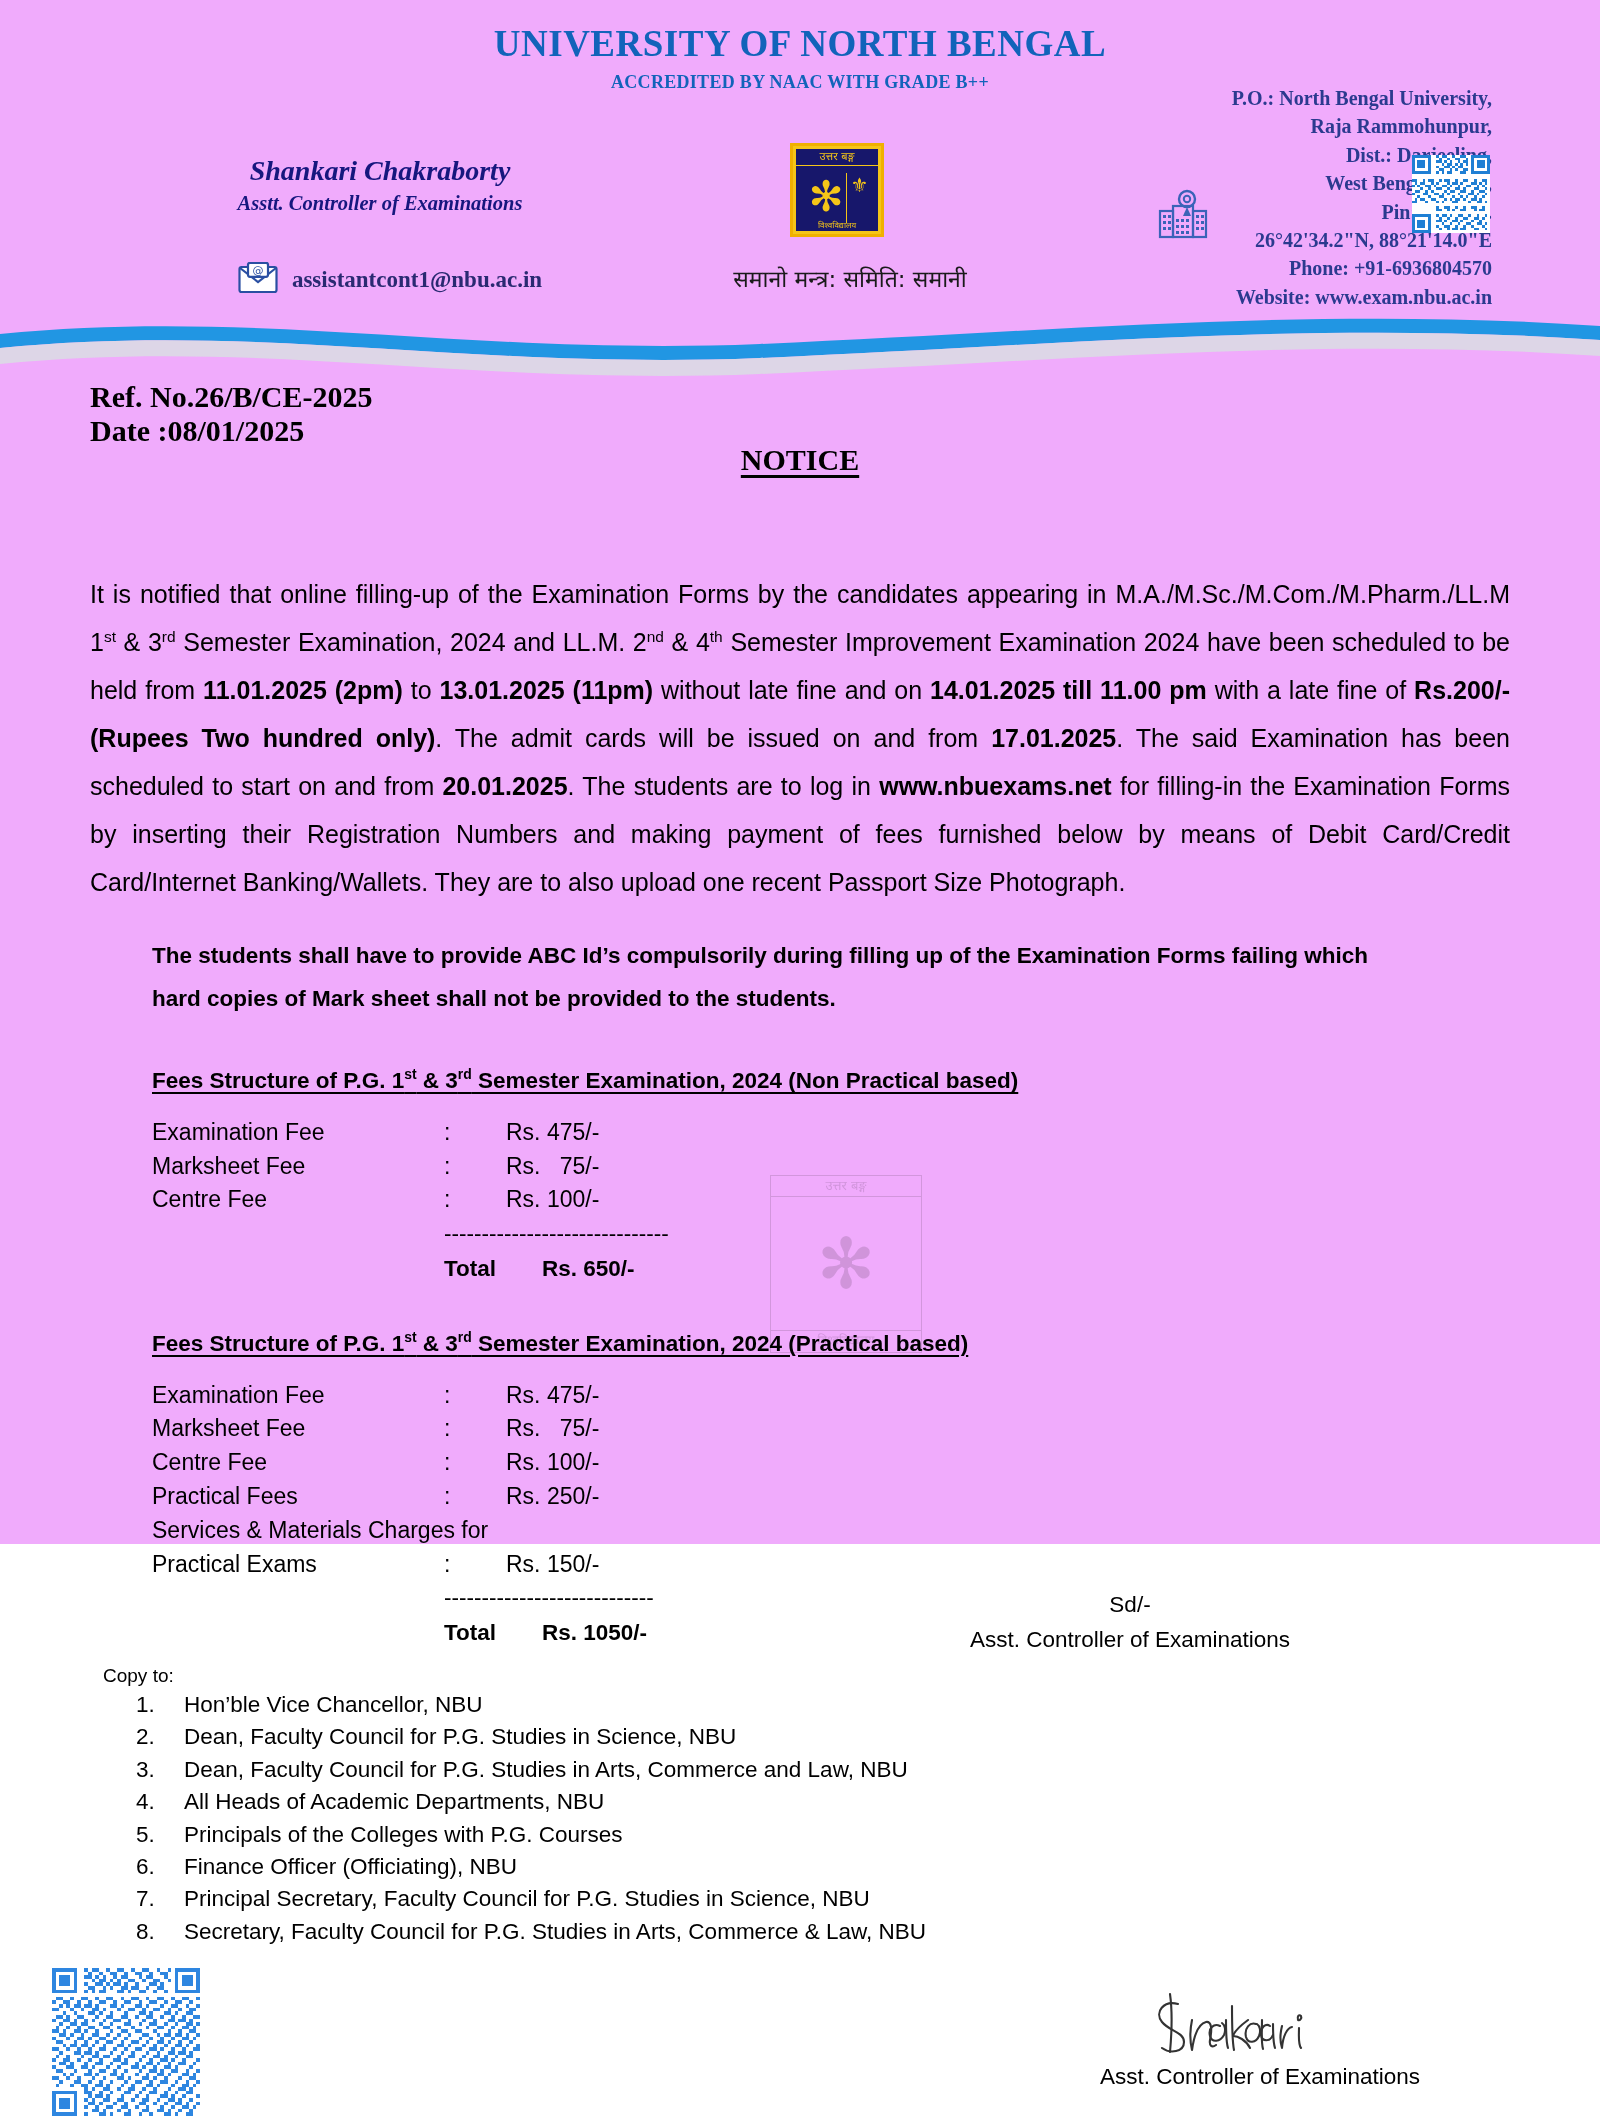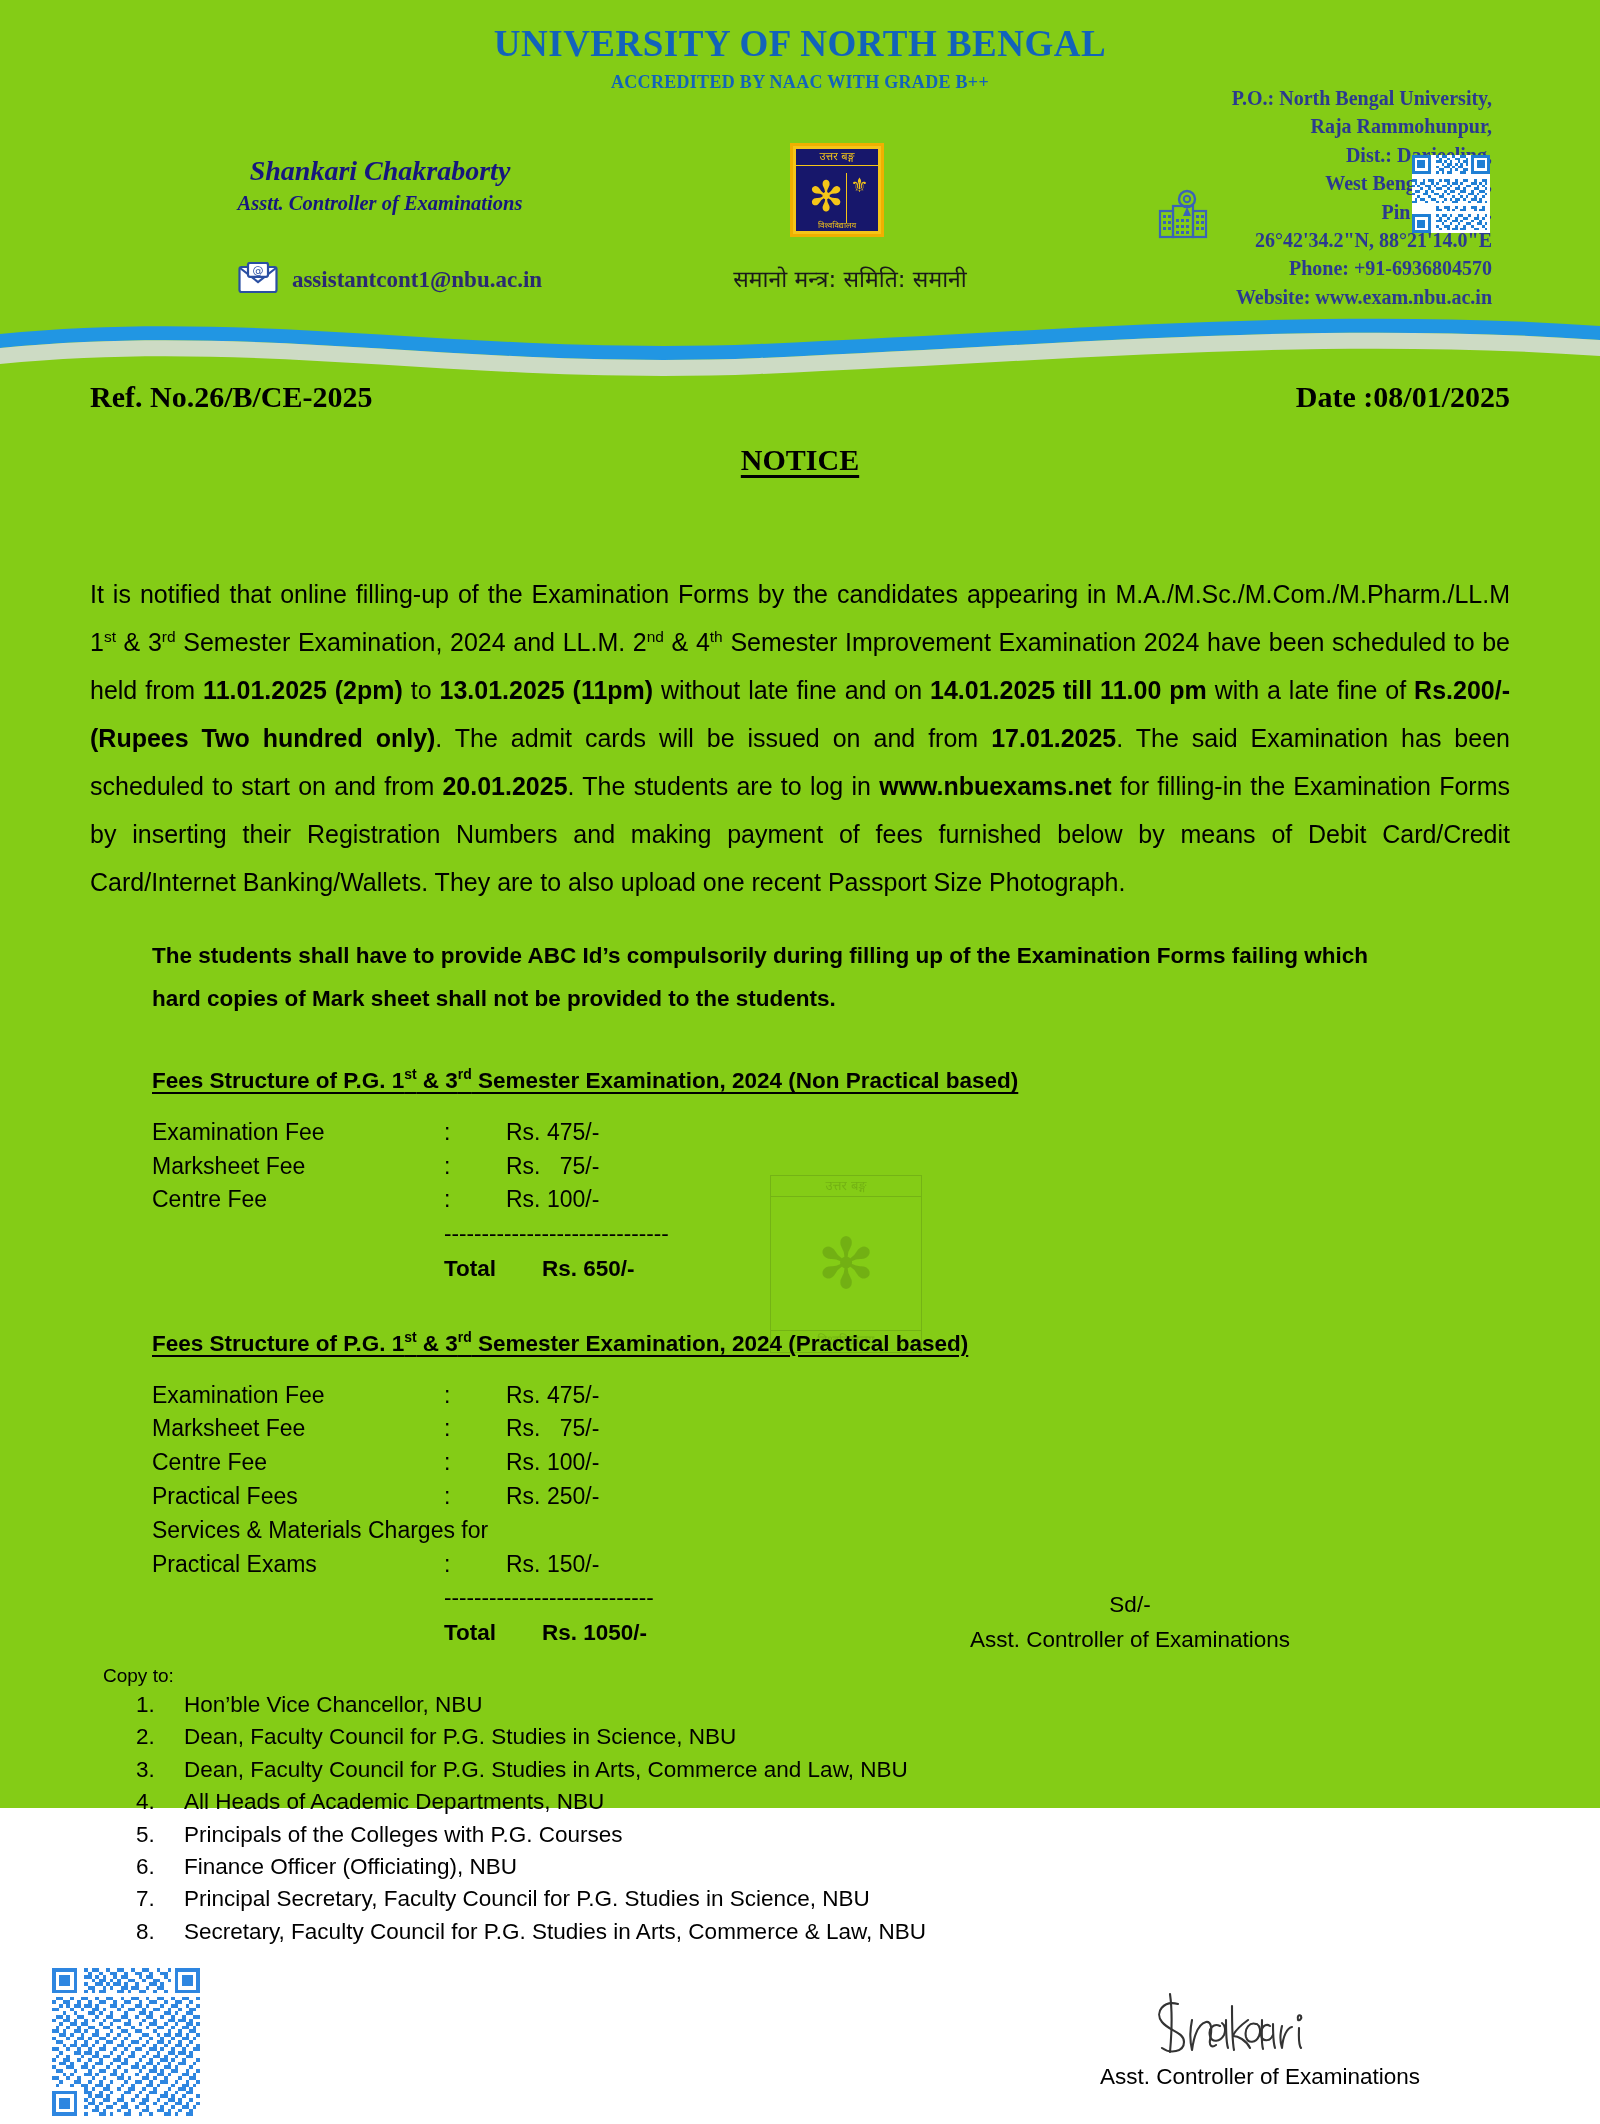--- a/index.html
+++ b/index.html
@@ -4,21 +4,21 @@
 <style>
   * { box-sizing: border-box; margin: 0; padding: 0; }
   html, body {
     width: 1600px;
     height: 2124px;
     background: #ffffff;
     font-family: "Liberation Sans", sans-serif;
     color: #000000;
     overflow: hidden;
   }
-  .page { position: relative; width: 1600px; height: 1808px; background:#84cc16; }
+  .page { position: relative; width: 1600px; height: 1544px; background:#f0abfc; }
 
   
   .letterhead { position: relative; height: 320px; }
 
   .uni-title {
     position: absolute; left: 0; right: 0; top: 22px;
     text-align: center;
     font-family: "Liberation Serif", serif;
     font-weight: bold;
     font-size: 37px;
@@ -126,21 +126,21 @@
   }
 
   
   .wave { position: absolute; left: 0; top: 300px; width: 1600px; height: 80px; }
 
   
   .ref-row {
     position: absolute; left: 90px; right: 90px; top: 380px;
     display: flex; justify-content: space-between;
     font-family: "Liberation Serif", serif;
-    font-weight: bold; font-size: 30px;
+    font-weight: bold; font-size: 30px; flex-direction: column;
   }
   .notice-title {
     position: absolute; left: 0; right: 0; top: 443px;
     text-align: center;
     font-family: "Liberation Serif", serif;
     font-weight: bold; font-size: 30px;
     text-decoration: underline;
     text-underline-offset: 5px;
   }
 

